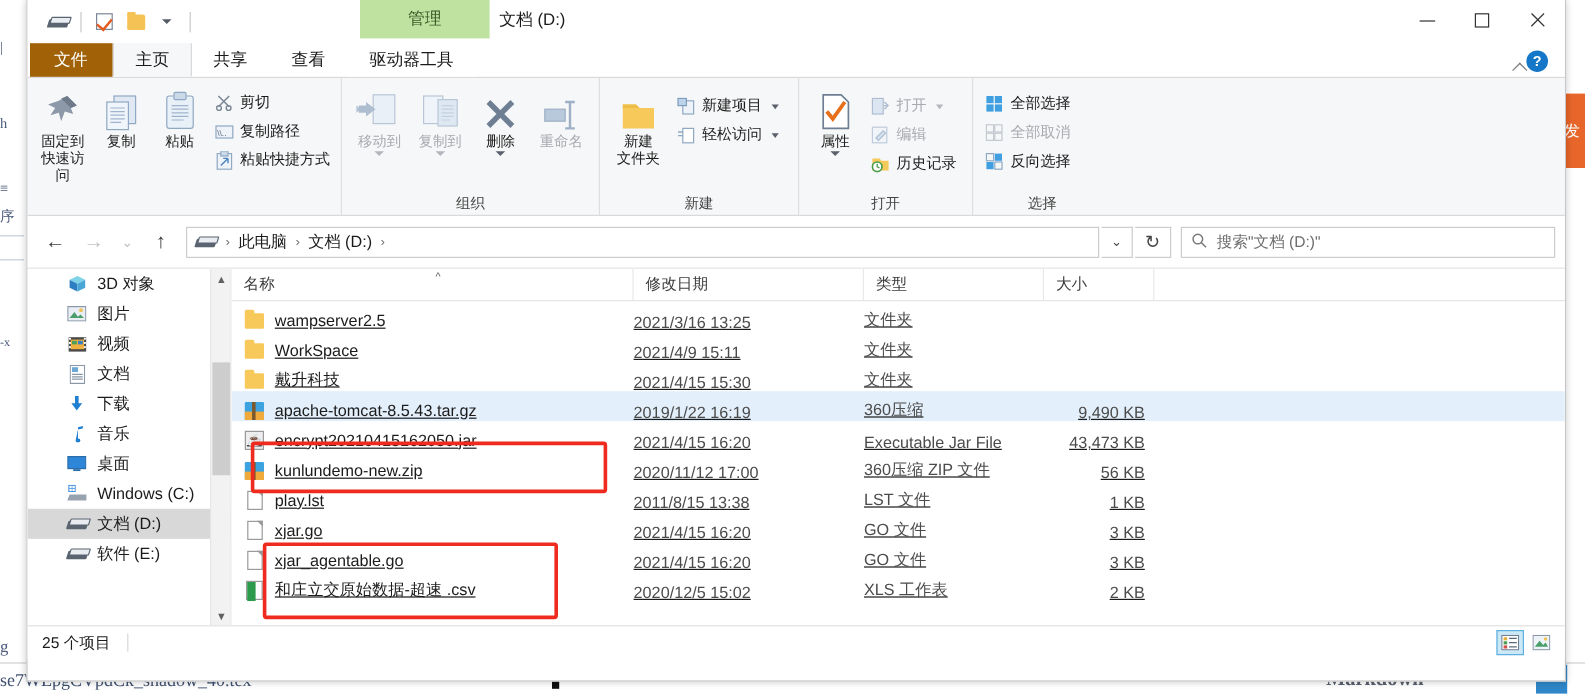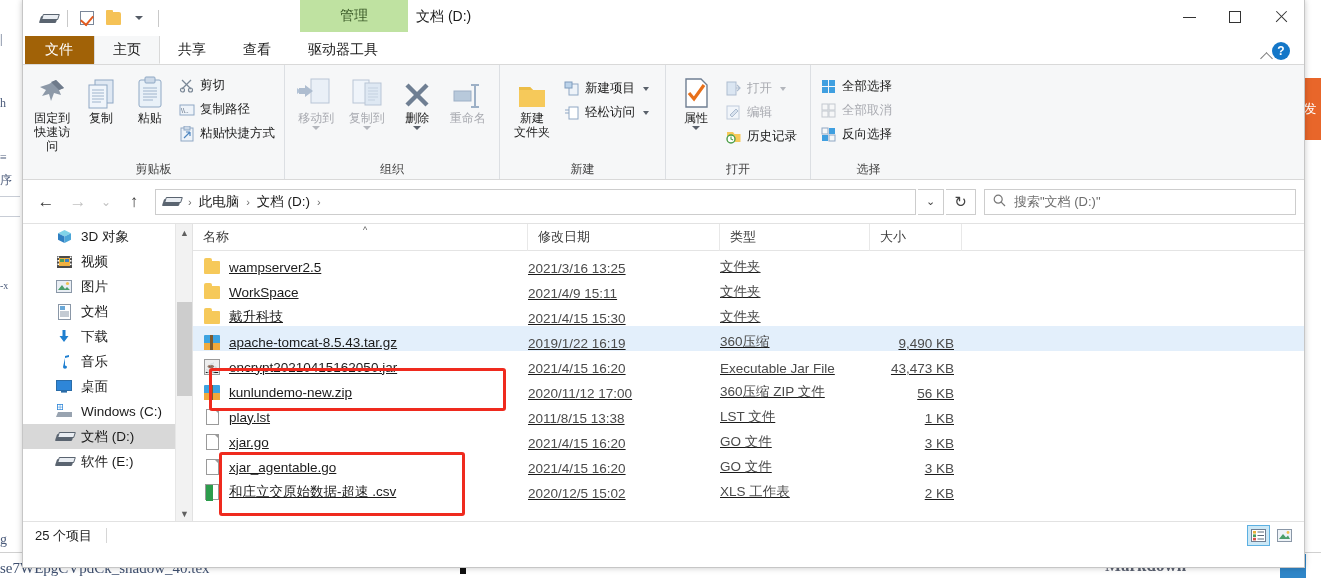--- a/index.html
+++ b/index.html
@@ -485,21 +485,20 @@
               <svg width="14" height="16" viewBox="0 0 14 16">
                 <rect x="1" y="2" width="12" height="13" fill="#eef3f9" stroke="#8fa8c4"></rect>
                 <rect x="4" y="0" width="6" height="4" fill="#ccd9e8" stroke="#8fa8c4"></rect>
                 <path d="M4 12 L10 6 M10 6 L6 6 M10 6 L10 10" stroke="#4f86c0" stroke-width="1.2" fill="none"></path>
               </svg>
             </span>
             <span>粘贴快捷方式</span>
           </div>
         </div>
       </div>
-      <div class="rgroup-title">剪贴板</div>
     </div>
 
     <div class="rgroup" style="width:215px;">
       <div class="rgroup-body" style="gap:0;">
         <div class="big-btn dim">
           <span class="bi">
             <svg width="38" height="34" viewBox="0 0 38 34">
               <rect x="14" y="2" width="18" height="24" fill="#eaf0f7" stroke="#b9c6d6"></rect>
               <path d="M20 14 L28 8 L28 11 L34 11 L34 17 L28 17 L28 20 Z" fill="#b3c3d6" transform="translate(-12,0) scale(-1,1) translate(-36,0)"></path>
               <path d="M16 14 L8 8 L8 11 L2 11 L2 17 L8 17 L8 20 Z" fill="#aebdd0"></path>
@@ -712,20 +711,30 @@
     <div class="sidebar">
       <div class="tree-item">
         <span class="tree-ico">
           <svg width="15" height="15" viewBox="0 0 15 15">
             <path d="M7.5 1 L14 4.2 L7.5 7.4 L1 4.2 Z" fill="#7fd3e8"></path>
             <path d="M1 4.2 L7.5 7.4 L7.5 14 L1 10.8 Z" fill="#2e7fc2"></path>
             <path d="M14 4.2 L7.5 7.4 L7.5 14 L14 10.8 Z" fill="#4ba6d8"></path>
           </svg>
         </span>
         <span>3D 对象</span>
+      </div>
+      <div class="tree-item">
+        <span class="tree-ico">
+          <svg width="16" height="13" viewBox="0 0 16 13">
+            <rect x="0.5" y="0.5" width="15" height="12" fill="#e9eef4" stroke="#8a97a7"></rect>
+            <path d="M2 10 L6 5 L9 9 L11 7 L14 10 Z" fill="#4a9e6a"></path>
+            <circle cx="11.5" cy="3.5" r="1.6" fill="#f0c050"></circle>
+          </svg>
+        </span>
+        <span>图片</span>
       </div>
       <div class="tree-item">
         <span class="tree-ico">
           <svg width="15" height="14" viewBox="0 0 15 14">
             <rect x="0" y="1" width="15" height="12" fill="#4a4a4a"></rect>
             <rect x="2" y="3" width="11" height="8" fill="#f0b040"></rect>
             <rect x="3" y="4" width="4" height="3" fill="#4aa05a"></rect>
             <rect x="8" y="4" width="4" height="3" fill="#3a7fc2"></rect>
             <g fill="#ffffff">
                 <rect x="0.5" y="1.5" width="1.6" height="1.6"></rect>
@@ -734,30 +743,20 @@
                 <rect x="12.9" y="1.5" width="1.6" height="1.6"></rect>
                 <rect x="12.9" y="5" width="1.6" height="1.6"></rect>
                 <rect x="12.9" y="8.5" width="1.6" height="1.6"></rect>
               </g>
           </svg>
         </span>
         <span>视频</span>
       </div>
       <div class="tree-item">
         <span class="tree-ico">
-          <svg width="16" height="13" viewBox="0 0 16 13">
-            <rect x="0.5" y="0.5" width="15" height="12" fill="#e9eef4" stroke="#8a97a7"></rect>
-            <path d="M2 10 L6 5 L9 9 L11 7 L14 10 Z" fill="#4a9e6a"></path>
-            <circle cx="11.5" cy="3.5" r="1.6" fill="#f0c050"></circle>
-          </svg>
-        </span>
-        <span>图片</span>
-      </div>
-      <div class="tree-item">
-        <span class="tree-ico">
           <svg width="13" height="16" viewBox="0 0 13 16">
             <rect x="0.5" y="0.5" width="12" height="15" fill="#ffffff" stroke="#8a97a7"></rect>
             <rect x="2" y="2" width="5" height="4" fill="#6aa8d8"></rect>
             <g stroke="#8a97a7" stroke-width="1">
               <line x1="2" y1="8" x2="11" y2="8"></line>
                 <line x1="2" y1="10" x2="11" y2="10"></line>
               <line x1="2" y1="12" x2="11" y2="12"></line>
             </g>
           </svg>
         </span>

